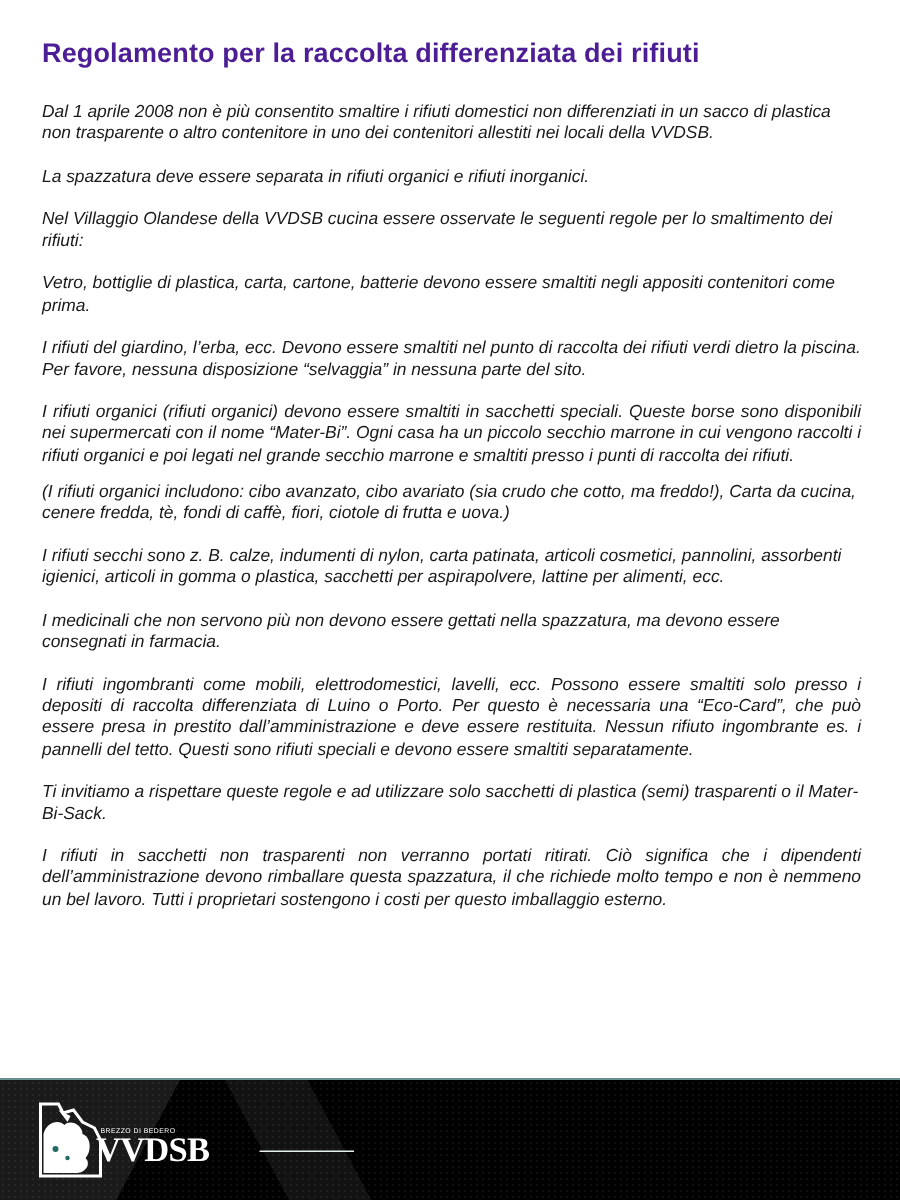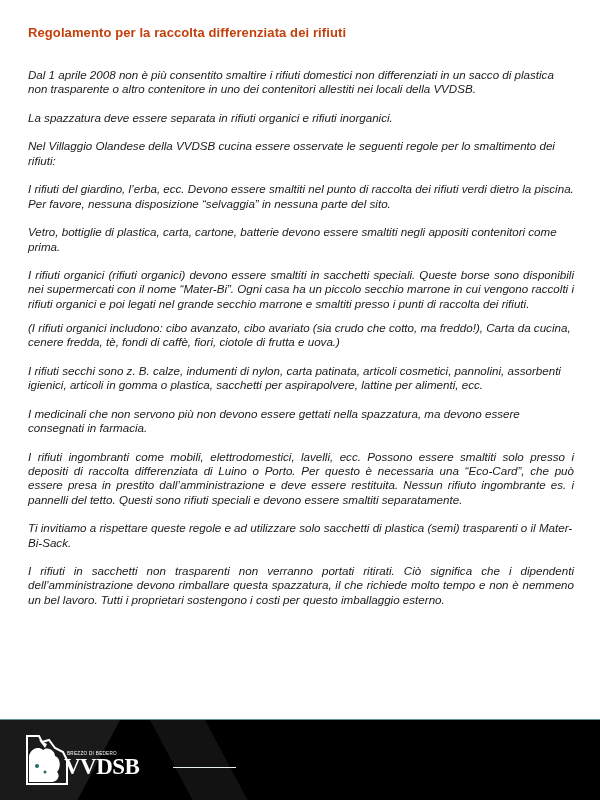--- a/index.html
+++ b/index.html
@@ -3,21 +3,21 @@
   <meta charset="utf-8">
   <style>
     html, body { margin: 0; padding: 0; }
     body {
       width: 600px; height: 800px; background: #ffffff; position: relative; overflow: hidden;
       font-family: "Liberation Sans", "DejaVu Sans", sans-serif; color: #1a1a1a;
     }
     .page { position: absolute; left: 28px; top: 0; width: 546px; }
     h1 {
       position: absolute; top: 25px; left: 0; margin: 0;
-      font-size: 13px; font-weight: bold; letter-spacing: 0.1px; color: #c2410c;
+      font-size: 18px; font-weight: bold; letter-spacing: 0.1px; color: #4c1d95;
       white-space: nowrap;
     }
     .body-text {
       position: absolute; top: 68px; left: 0; width: 546px;
       font-size: 11.6px; line-height: 14.3px;
     }
     .body-text p { margin: 0 0 14.3px 0; font-style: italic; }
     .justify { text-align: justify; }
     .footer {
       position: absolute; left: 0; top: 719px; width: 600px; height: 81px;
@@ -55,22 +55,22 @@
 </head>
 <body>
 
 <div class="page">
   <h1>Regolamento per la raccolta differenziata dei rifiuti</h1>
 
   <div class="body-text">
     <p>Dal 1 aprile 2008 non è più consentito smaltire i rifiuti domestici non differenziati in un sacco di plastica non trasparente o altro contenitore in uno dei contenitori allestiti nei locali della VVDSB.</p>
     <p>La spazzatura deve essere separata in rifiuti organici e rifiuti inorganici.</p>
     <p>Nel Villaggio Olandese della VVDSB cucina essere osservate le seguenti regole per lo smaltimento dei rifiuti:</p>
+    <p>Vetro, bottiglie di plastica, carta, cartone, batterie devono essere smaltiti negli appositi contenitori come prima.</p>
     <p>I rifiuti del giardino, l’erba, ecc. Devono essere smaltiti nel punto di raccolta dei rifiuti verdi dietro la piscina.  Per favore, nessuna disposizione  “selvaggia” in nessuna parte del sito.</p>
-    <p>Vetro, bottiglie di plastica, carta, cartone, batterie devono essere smaltiti negli appositi contenitori come prima.</p>
     <p class="justify" style="margin-bottom:10px"><span>I rifiuti organici (rifiuti organici) devono essere smaltiti in sacchetti speciali.  Queste borse sono disponibili  nei supermercati con il nome “Mater-Bi”. Ogni casa ha un piccolo secchio marrone in cui vengono raccolti i rifiuti organici e poi legati nel grande secchio marrone e smaltiti presso i punti di raccolta dei rifiuti.</span></p>
     <p>(I rifiuti organici includono: cibo avanzato, cibo avariato (sia crudo che cotto, ma freddo!), Carta da cucina,  cenere fredda,  tè,  fondi di caffè,  fiori,  ciotole di frutta e uova.)</p>
     <p>I rifiuti secchi sono z. B. calze, indumenti di nylon, carta patinata, articoli cosmetici, pannolini, assorbenti igienici,  articoli in gomma o plastica, sacchetti per aspirapolvere, lattine per alimenti, ecc.</p>
     <p>I medicinali  che non servono più non devono essere gettati nella spazzatura, ma devono essere consegnati in farmacia.</p>
     <p class="justify">I rifiuti ingombranti come mobili, elettrodomestici, lavelli, ecc. Possono essere smaltiti solo presso i depositi di raccolta differenziata di Luino o Porto. Per questo è necessaria una “Eco-Card”, che può essere presa in prestito dall’amministrazione e deve essere restituita. Nessun rifiuto ingombrante es. i pannelli del tetto. Questi sono rifiuti speciali e devono essere smaltiti separatamente.</p>
     <p>Ti invitiamo a rispettare queste regole e ad utilizzare solo sacchetti di plastica (semi) trasparenti o il Mater-Bi-Sack.</p>
     <p class="justify">I rifiuti in sacchetti non trasparenti non verranno portati ritirati. Ciò significa che i dipendenti dell’amministrazione devono rimballare questa spazzatura, il che richiede molto tempo e non è nemmeno un bel lavoro. Tutti i proprietari sostengono i costi per questo imballaggio esterno.</p>
   </div>
 </div>
 

